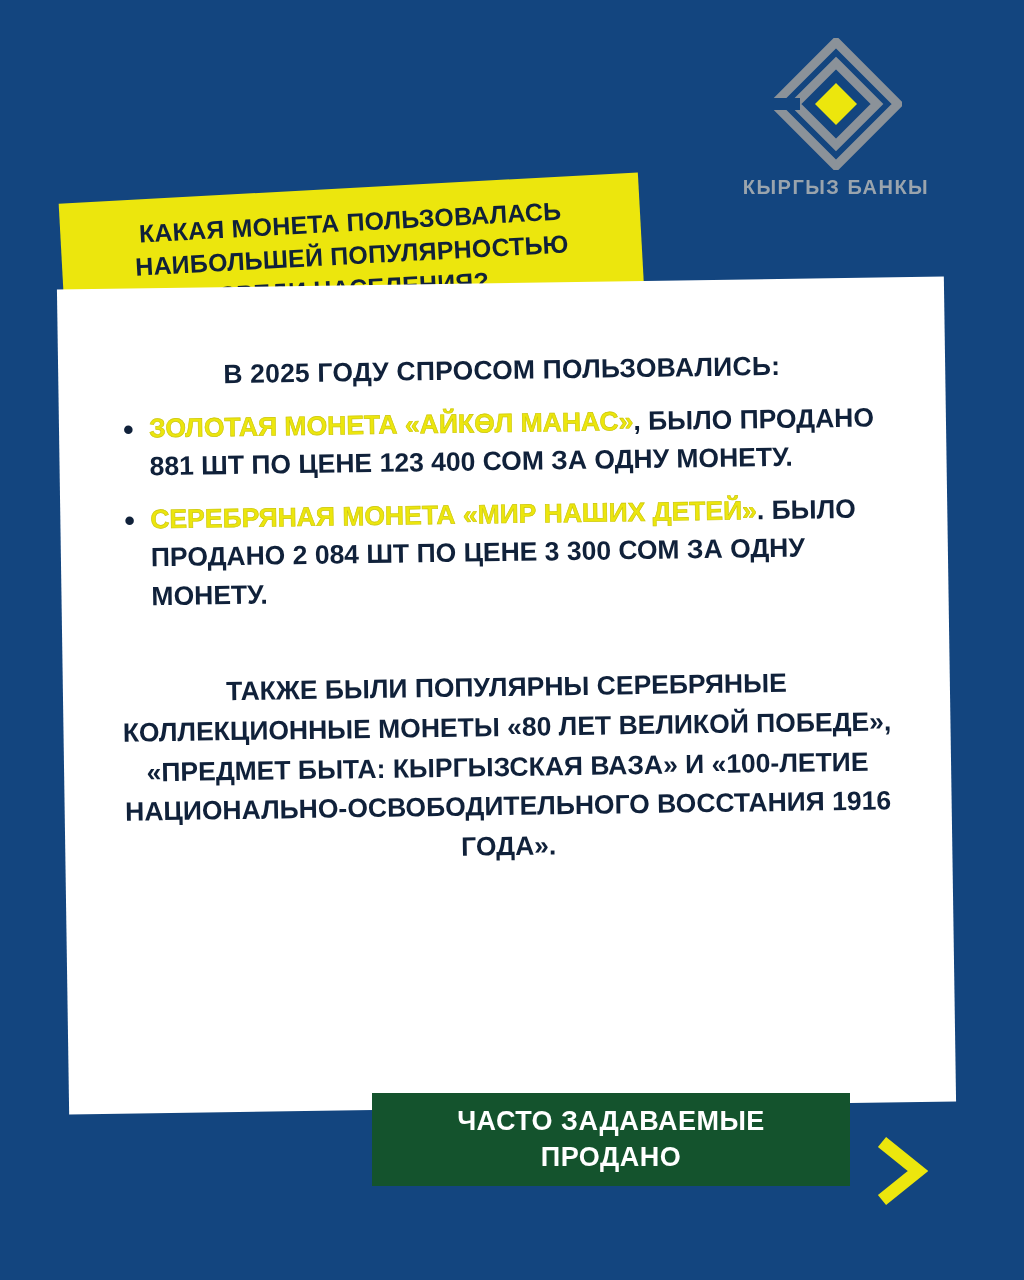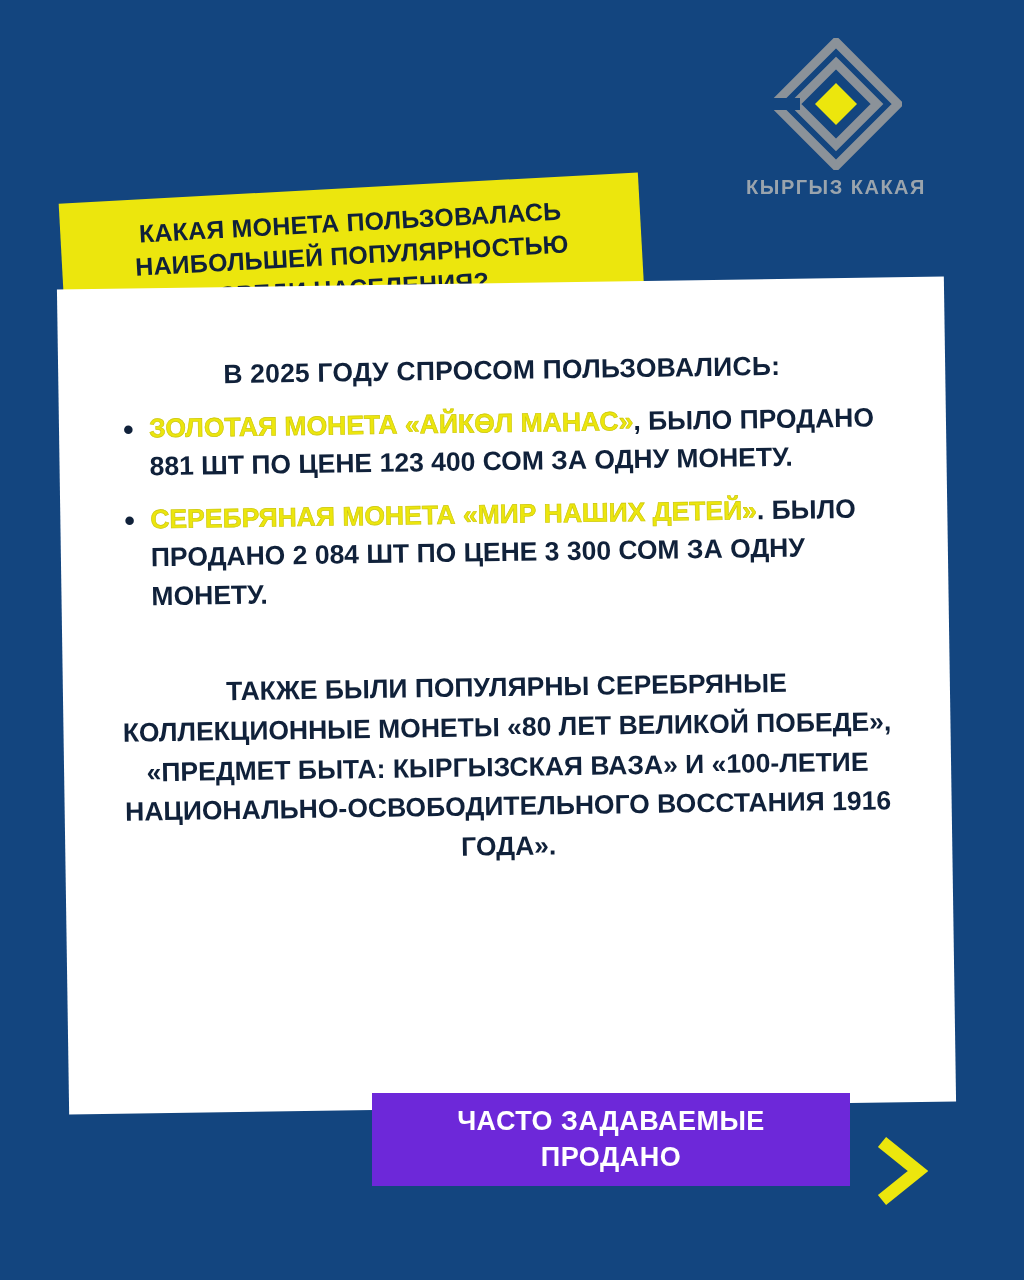--- a/index.html
+++ b/index.html
@@ -116,21 +116,21 @@
     line-height: 1.5;
   }
 
   
   .faq-banner {
     position: absolute;
     left: 372px;
     top: 1093px;
     width: 478px;
     height: 93px;
-    background: #6d28d9;
+    background: #14532d;
     display: flex;
     align-items: center;
     justify-content: center;
     text-align: center;
   }
   .faq-banner span {
     color: #ffffff;
     font-weight: bold;
     font-size: 27px;
     line-height: 1.3;
@@ -153,21 +153,21 @@
   <div class="logo-mark">
     <svg viewBox="0 0 132 132" width="132" height="132" aria-hidden="true">
       <g transform="translate(66,66)">
         <path d="M0,-62 L62,0 L0,62 L-62,0 Z" fill="none" stroke="#8b9299" stroke-width="9"></path>
         <path d="M0,-41 L41,0 L0,41 L-41,0 Z" fill="none" stroke="#8b9299" stroke-width="9"></path>
         <path d="M0,-21 L21,0 L0,21 L-21,0 Z" fill="#ece60d"></path>
         <rect x="-66" y="-6" width="30" height="12" fill="#13457f"></rect>
       </g>
     </svg>
   </div>
-  <div class="logo-text">КЫРГЫЗ КАКАЯ</div>
+  <div class="logo-text">КЫРГЫЗ БАНКЫ</div>
 </div>
 
 <div class="question-banner">
   <div class="q-line">КАКАЯ МОНЕТА ПОЛЬЗОВАЛАСЬ</div>
   <div class="q-line">НАИБОЛЬШЕЙ ПОПУЛЯРНОСТЬЮ</div>
   <div class="q-line">СРЕДИ НАСЕЛЕНИЯ?</div>
 </div>
 
 <div class="white-card">
   <div class="card-inner">

